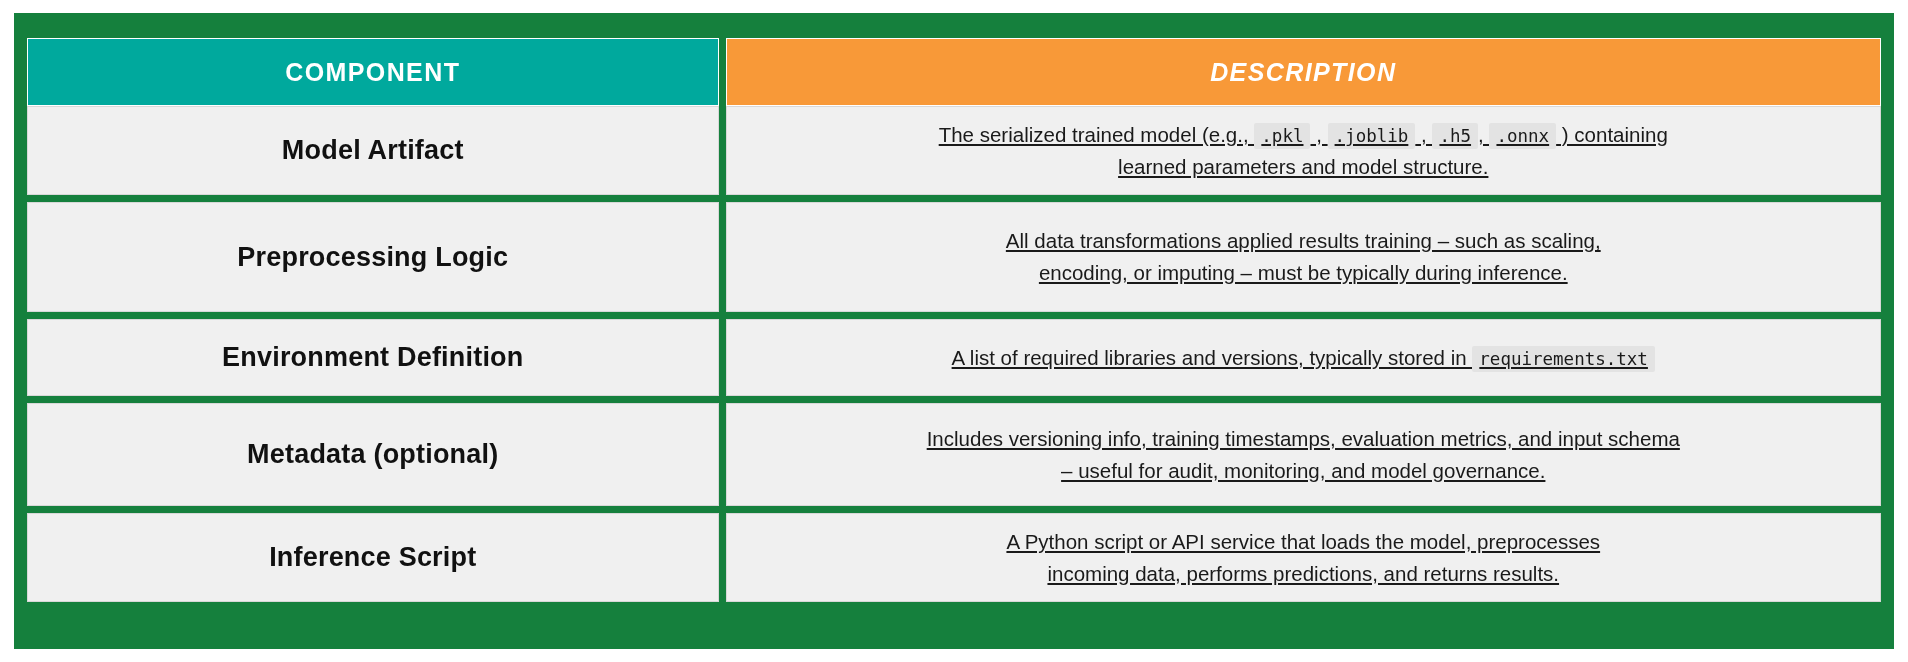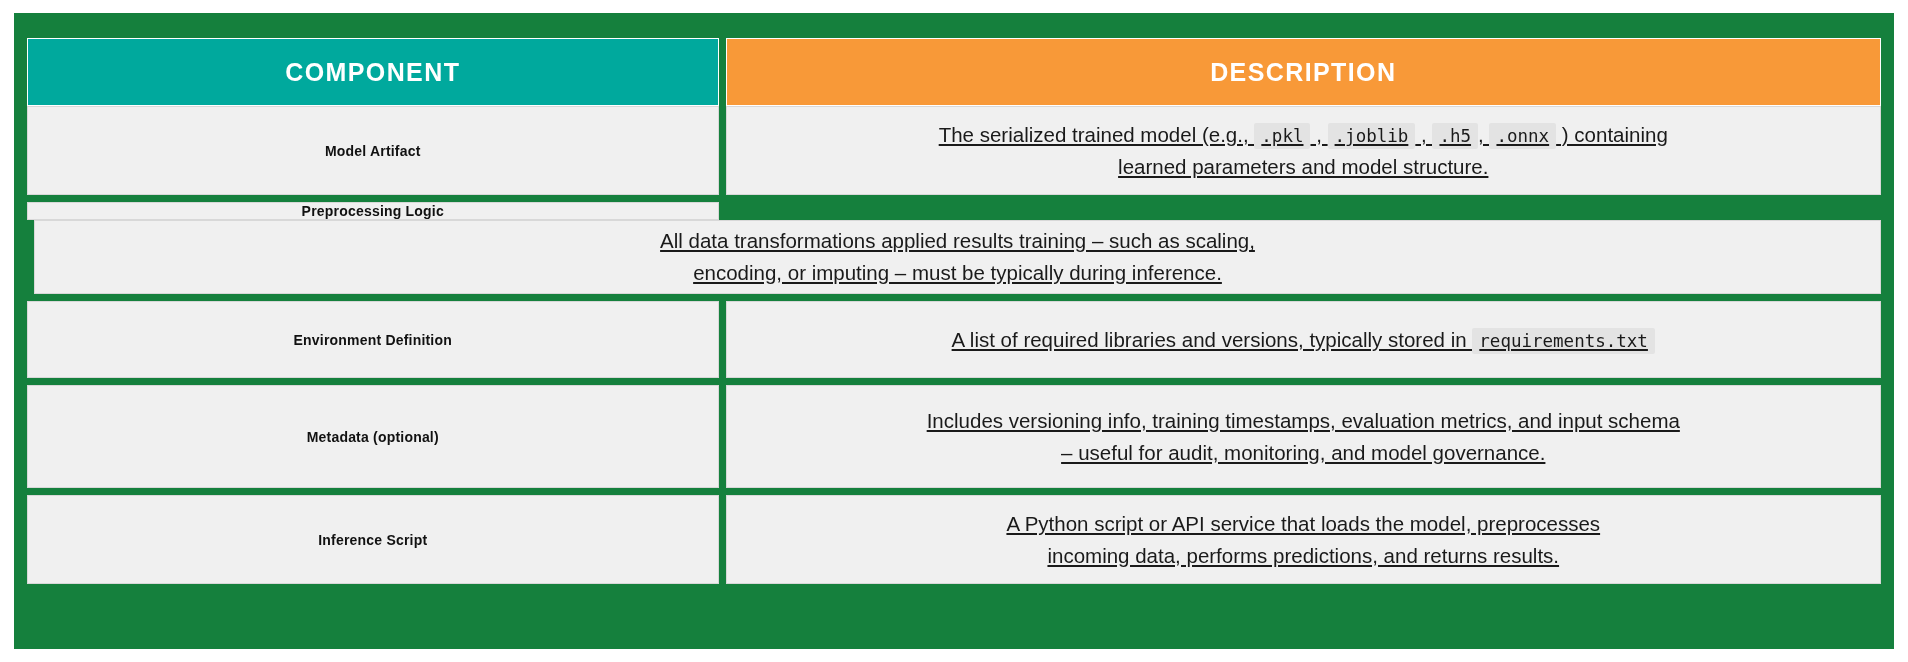--- a/index.html
+++ b/index.html
@@ -52,30 +52,30 @@
   #header-row { height: 68px; }
 
   .header-cell {
     color: #ffffff;
     font-weight: 700;
     font-size: 25px;
     letter-spacing: 1.4px;
     border: 1px solid #ffffff;
   }
   .header-component { background: #00A99D; }
-  .header-description { background: #F89938; }
+  .header-description { background: #F89938; font-style: italic; }
 
   
   .body-cell {
     background: #F0F0F0;
     border: 1px solid #d8d8d8;
   }
   .component-name {
     font-weight: 700;
-    font-size: 14px;
+    font-size: 27px;
     color: #111111;
     letter-spacing: 0.2px;
   }
   .desc-text {
     font-size: 20.5px;
     color: #1a1a1a;
     line-height: 1.55;
     padding: 6px 26px;
     max-width: 100%;
     text-decoration: underline;
@@ -87,21 +87,21 @@
     background: #E3E3E3;
     font-size: 17.5px;
     padding: 3px 7px;
     border-radius: 2px;
     color: #1a1a1a;
     white-space: nowrap;
   }
 
   
   .h-r0 { height: 89px; }
-  .h-r1 { height: 92px; flex-direction: column; }
+  .h-r1 { height: 110px; }
   .h-r2 { height: 77px; }
   .h-r3 { height: 89px; }
   .h-r4 { height: 103px; }
 </style>
 </head>
 <body>
 
 <div id="table-frame">
 
   <div class="row" id="header-row">

